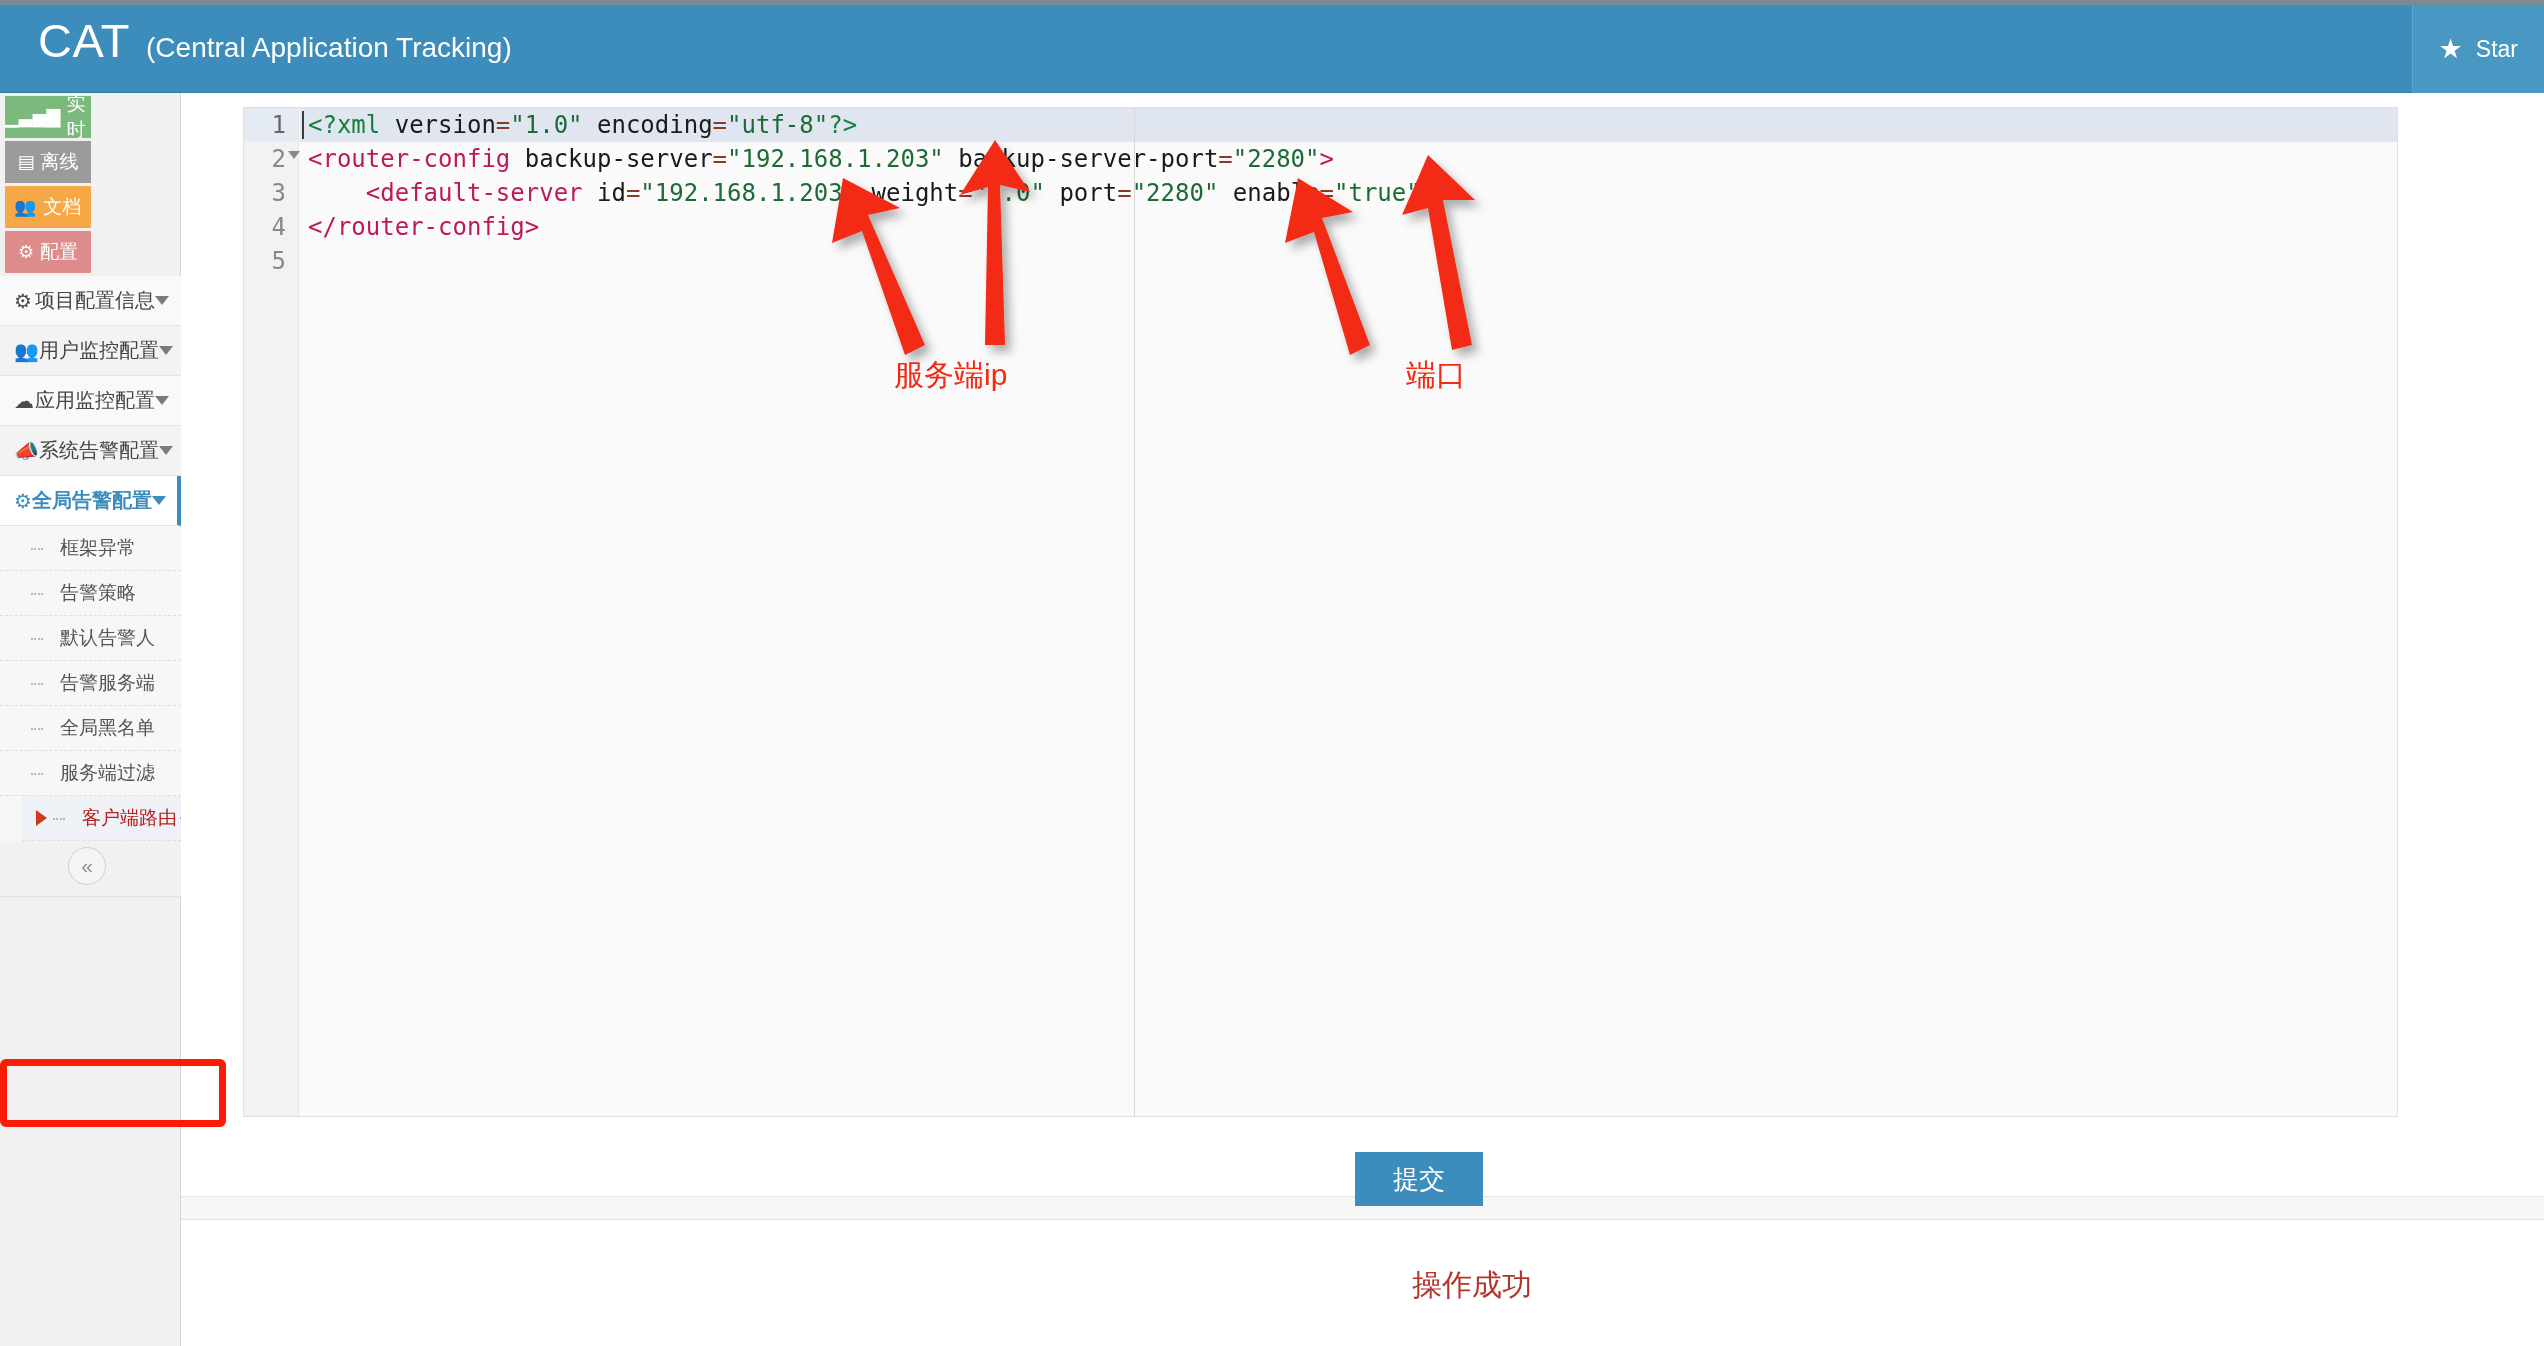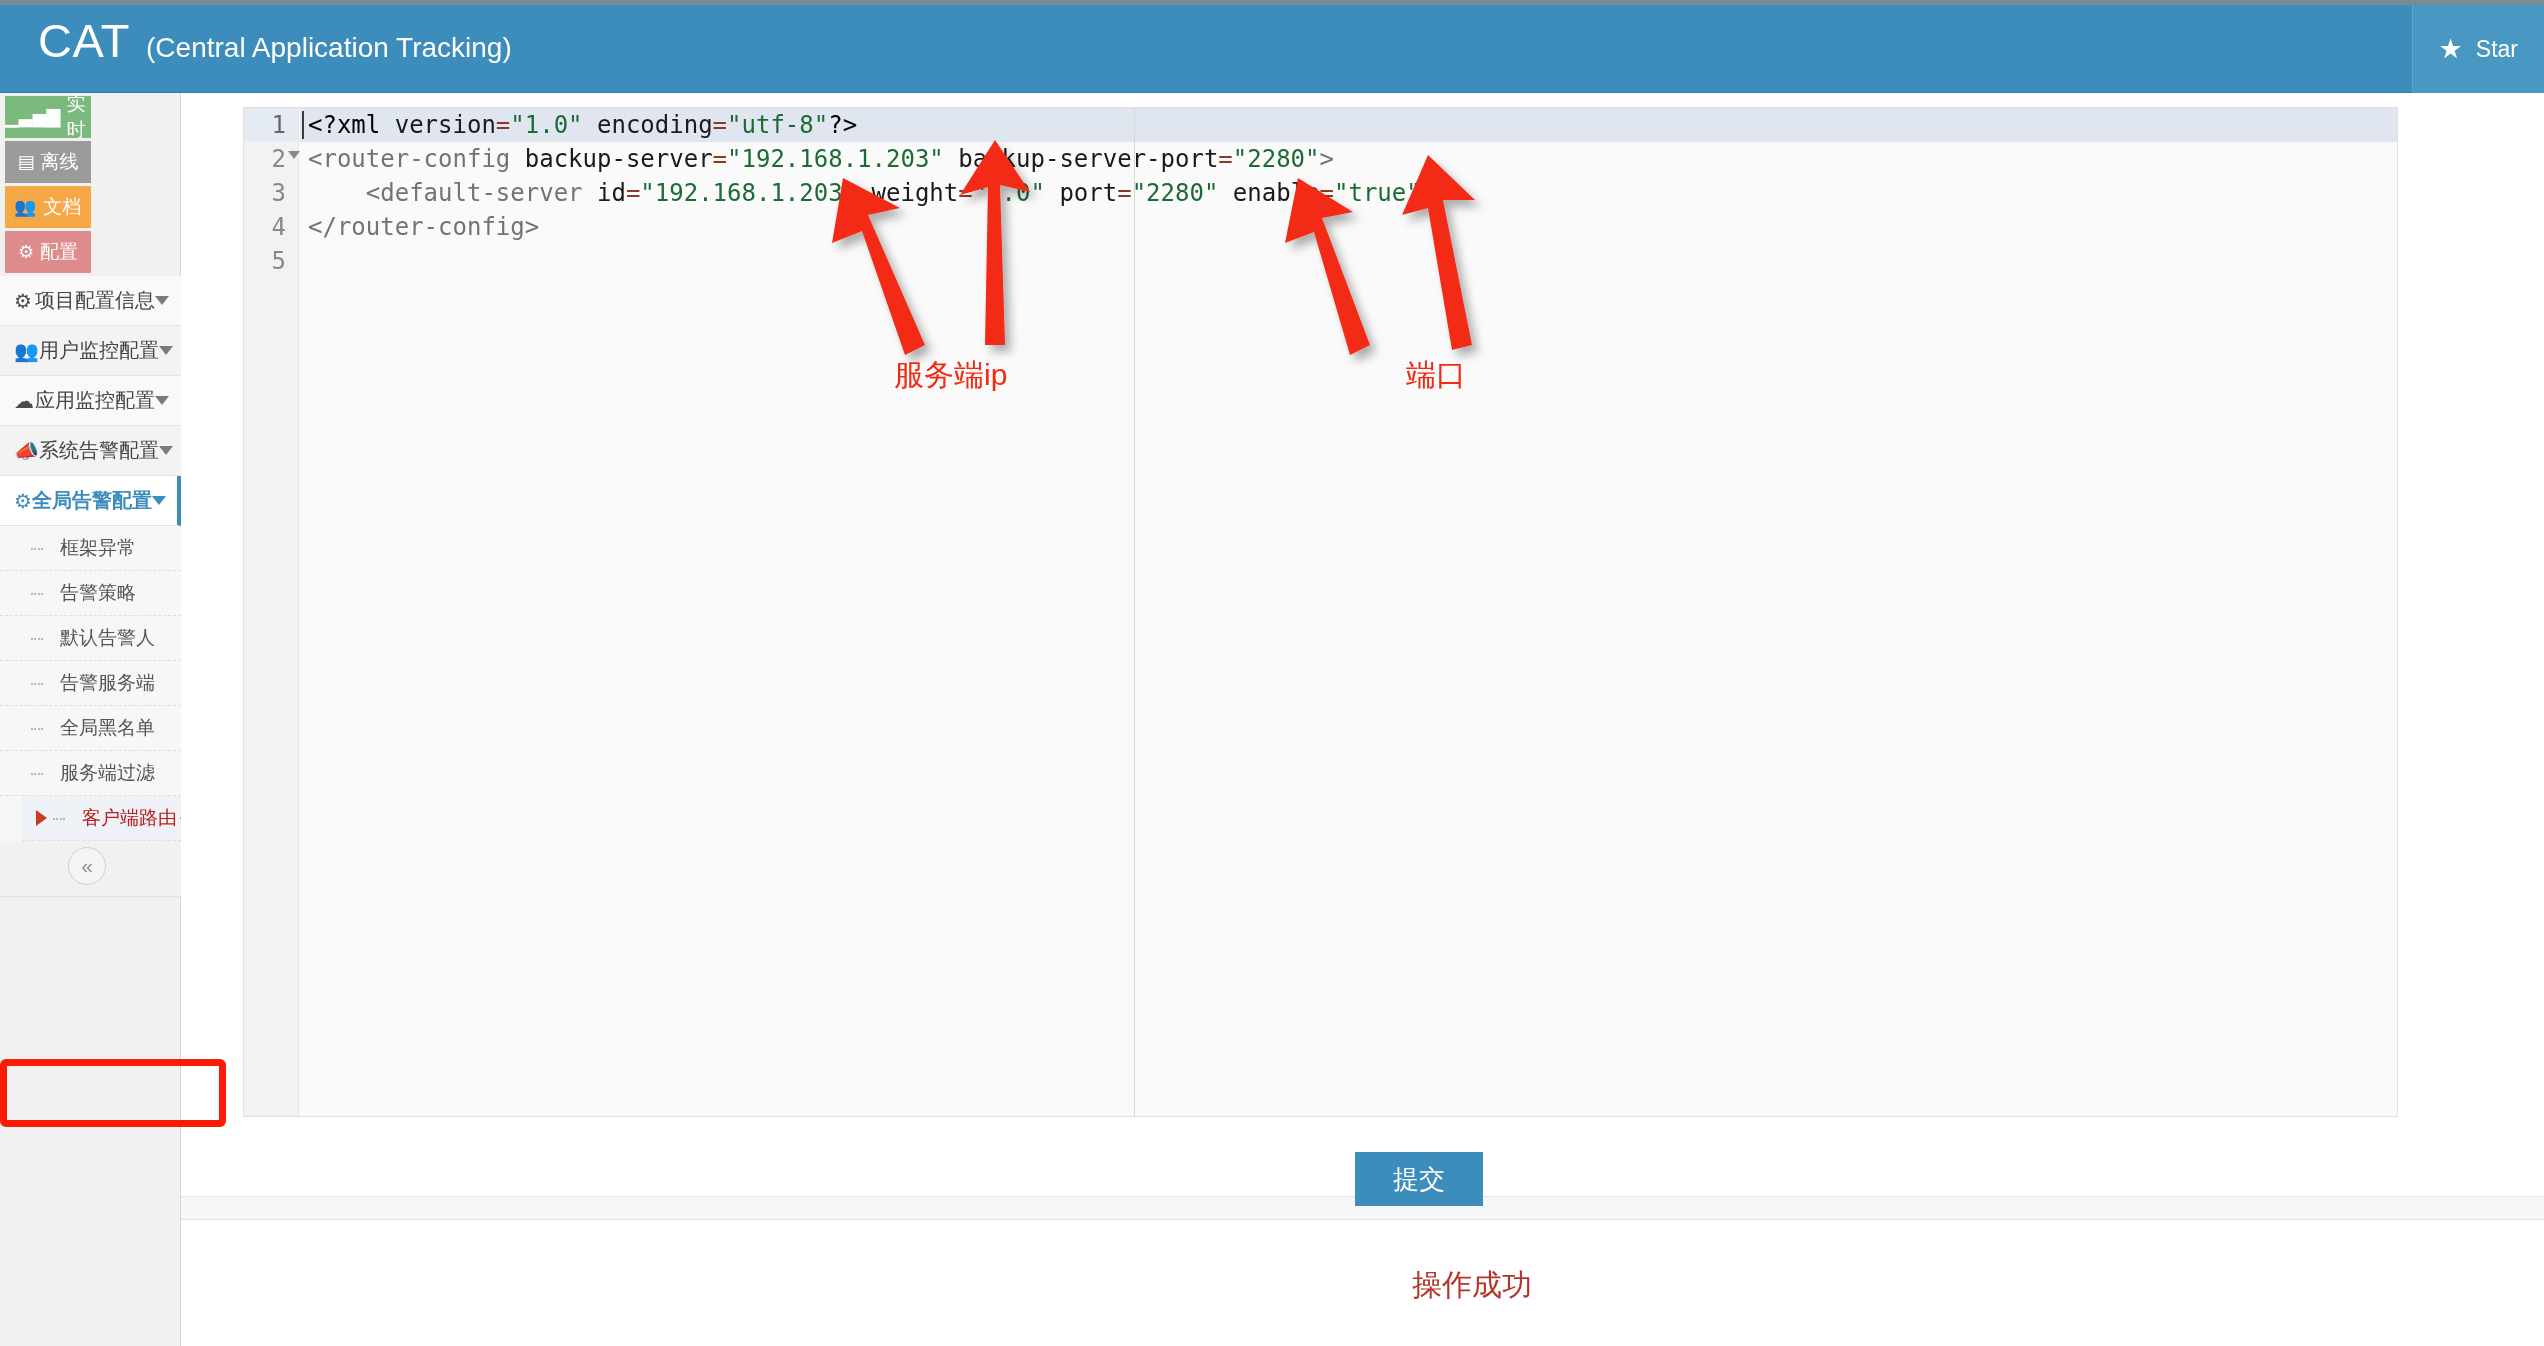--- a/index.html
+++ b/index.html
@@ -214,25 +214,25 @@
     position: absolute; left: 834px; top: 0; bottom: 0; width: 1px;
     background: #d8d8d8;
   }
   .code {
     position: relative;
     font-family: "DejaVu Sans Mono", "Liberation Mono", monospace;
     font-size: 24px; line-height: 34px;
     white-space: pre; padding-left: 8px;
     color: #333;
   }
-  .tk-tag   { color: #737373; }
+  .tk-tag   { color: #be185d; }
   .tk-attr  { color: #1a1a1a; }
   .tk-eq    { color: #8a3b24; }
   .tk-val   { color: #1c6b35; }
-  .tk-pi    { color: #000000; }
+  .tk-pi    { color: #15803d; }
 
   
   .anno { position: absolute; pointer-events: none; z-index: 30; }
   .anno-label {
     position: absolute; color: #f22a14; font-size: 30px;
     white-space: nowrap; z-index: 31;
   }
 
   .submit-btn {
     position: absolute; left: 1355px; top: 1152px;

